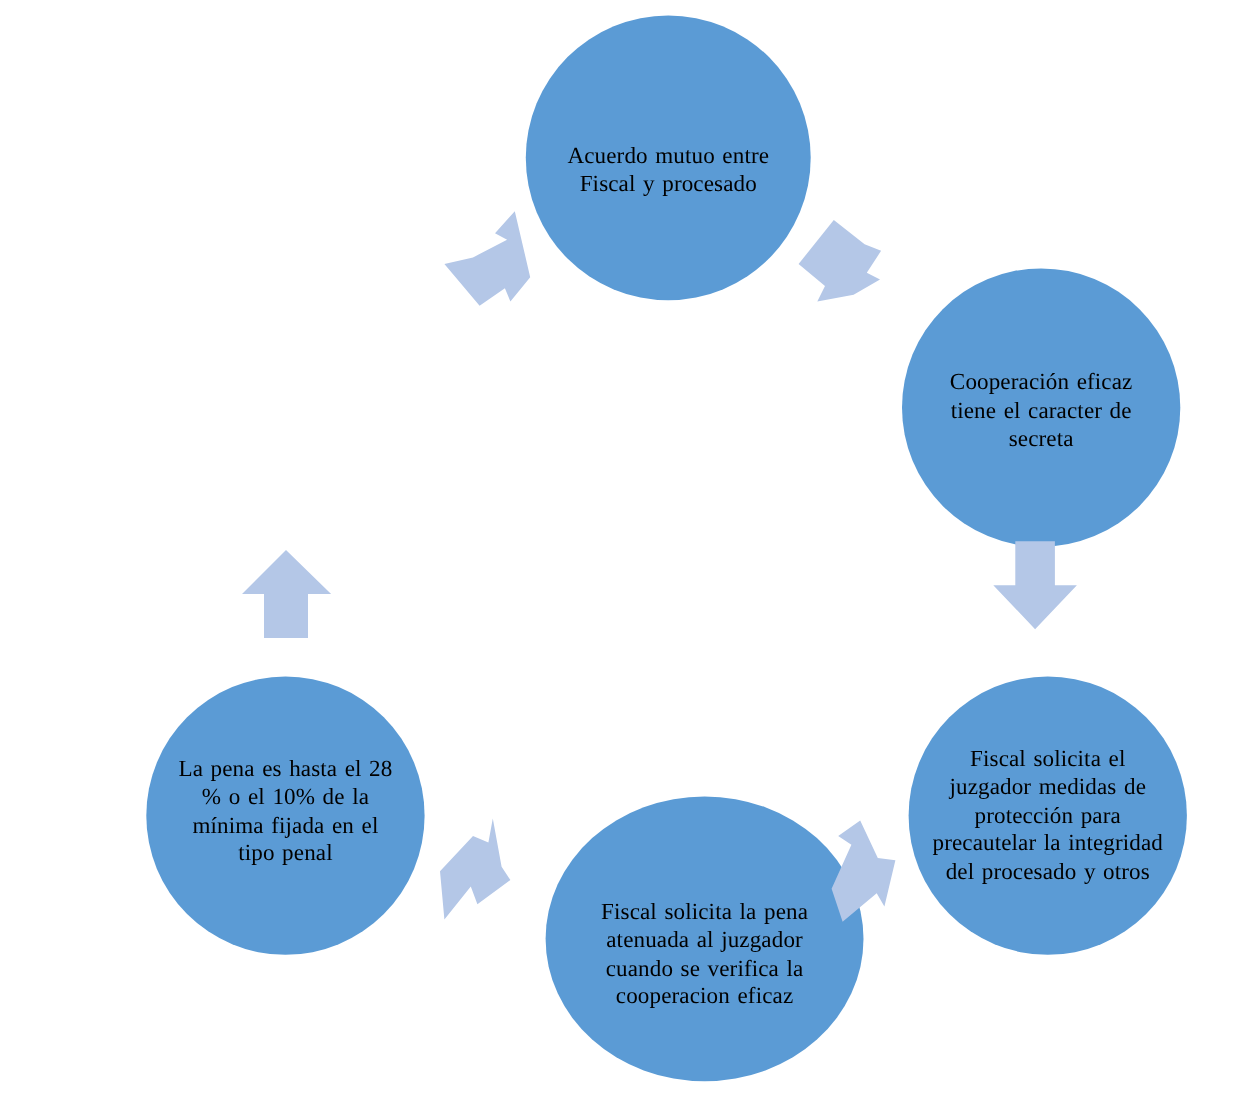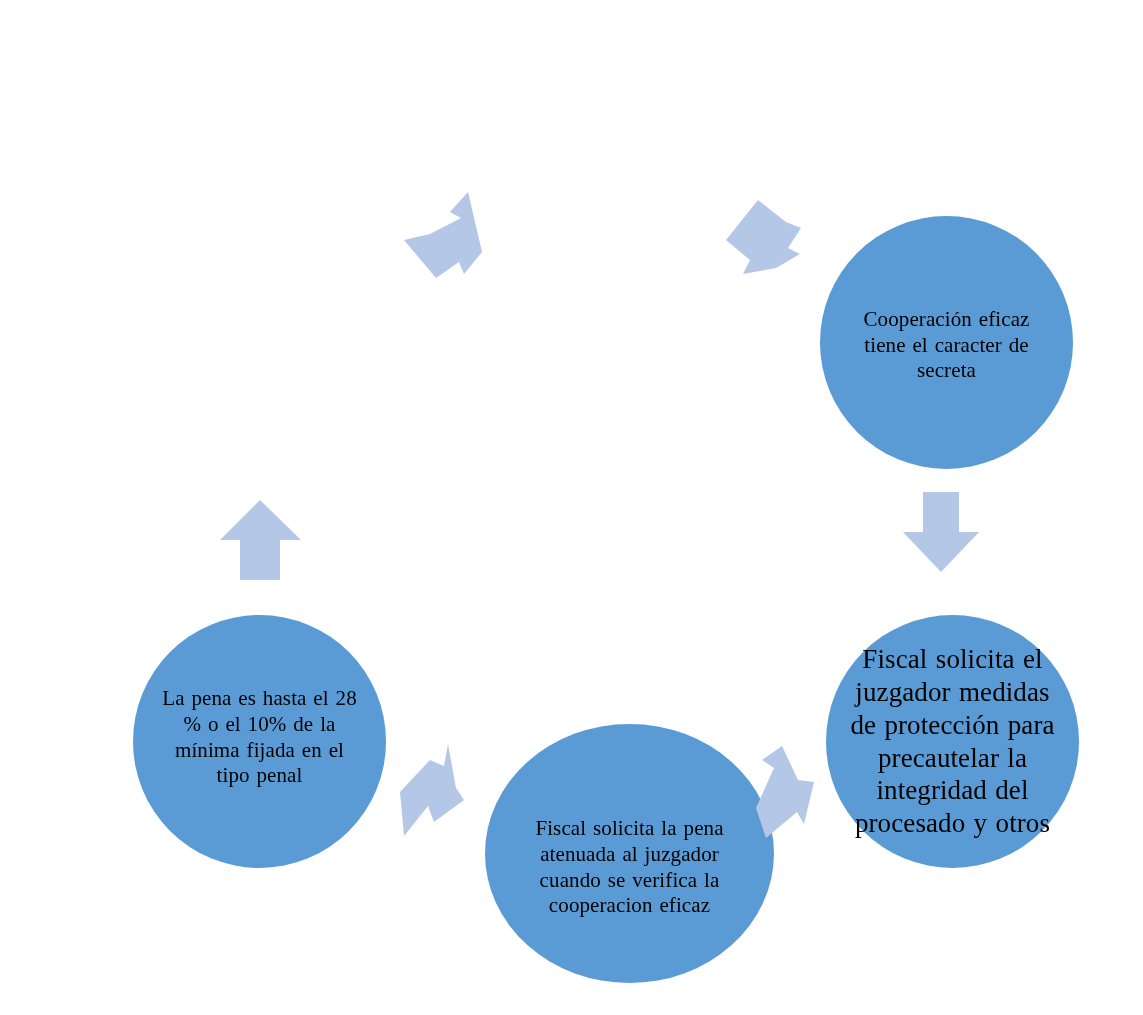--- a/index.html
+++ b/index.html
@@ -31,27 +31,27 @@
     letter-spacing: 0.1px;
     word-spacing: 1.5px;
     padding: 0 6px;
     white-space: pre-line;
   }
 
   
   #node-top      { left: 478px; top: 14px;  width: 259px; height: 259px; }
   #node-top .node-label      { font-size: 21px; width: 190px; margin-top: 22px; }
 
-  #node-right-top { left: 820px; top: 216px; width: 253px; height: 253px; }
+  #node-right-top { left: 820px; top: 244px; width: 253px; height: 253px; }
   #node-right-top .node-label { font-size: 21px; width: 170px; margin-top: 6px; }
 
   #node-right-bottom { left: 826px; top: 615px; width: 253px; height: 253px; }
-  #node-right-bottom .node-label { font-size: 27px; width: 215px; margin-top: 0px; }
+  #node-right-bottom .node-label { font-size: 21px; width: 215px; margin-top: 0px; }
 
-  #node-bottom   { left: 485px; top: 724px; width: 289px; height: 259px; }
+  #node-bottom   { left: 496px; top: 724px; width: 289px; height: 259px; }
   #node-bottom .node-label   { font-size: 21px; width: 238px; margin-top: 28px; }
 
   #node-left-bottom { left: 133px; top: 615px; width: 253px; height: 253px; }
   #node-left-bottom .node-label { font-size: 21px; width: 205px; margin-top: -8px; }
 
   #node-left-top { left: 113px; top: 206px; width: 289px; height: 281px; }
   #node-left-top .node-label { font-size: 21px; width: 225px; margin-top: 0px; }
 
   
   .arrow {
@@ -65,20 +65,23 @@
   #arrow-3 { left: 901px; top: 492px; width: 80px;  height: 85px; }
   #arrow-4 { left: 752px; top: 742px; width: 75px;  height: 100px; }
   #arrow-5 { left: 398px; top: 744px; width: 90px;  height: 100px; }
   #arrow-6 { left: 218px; top: 498px; width: 85px;  height: 85px; }
 </style>
 </head>
 <body>
 
 <div id="canvas">
 
+  <div class="node" id="node-top">
+    <div class="node-label">Acuerdo mutuo entre Fiscal y procesado</div>
+  </div>
 
   <div class="node" id="node-right-top">
     <div class="node-label">Cooperación eficaz tiene el caracter de secreta</div>
   </div>
 
   <div class="node" id="node-right-bottom">
     <div class="node-label">Fiscal solicita el juzgador medidas de protección para precautelar la integridad del procesado y otros</div>
   </div>
 
   <div class="node" id="node-bottom">

